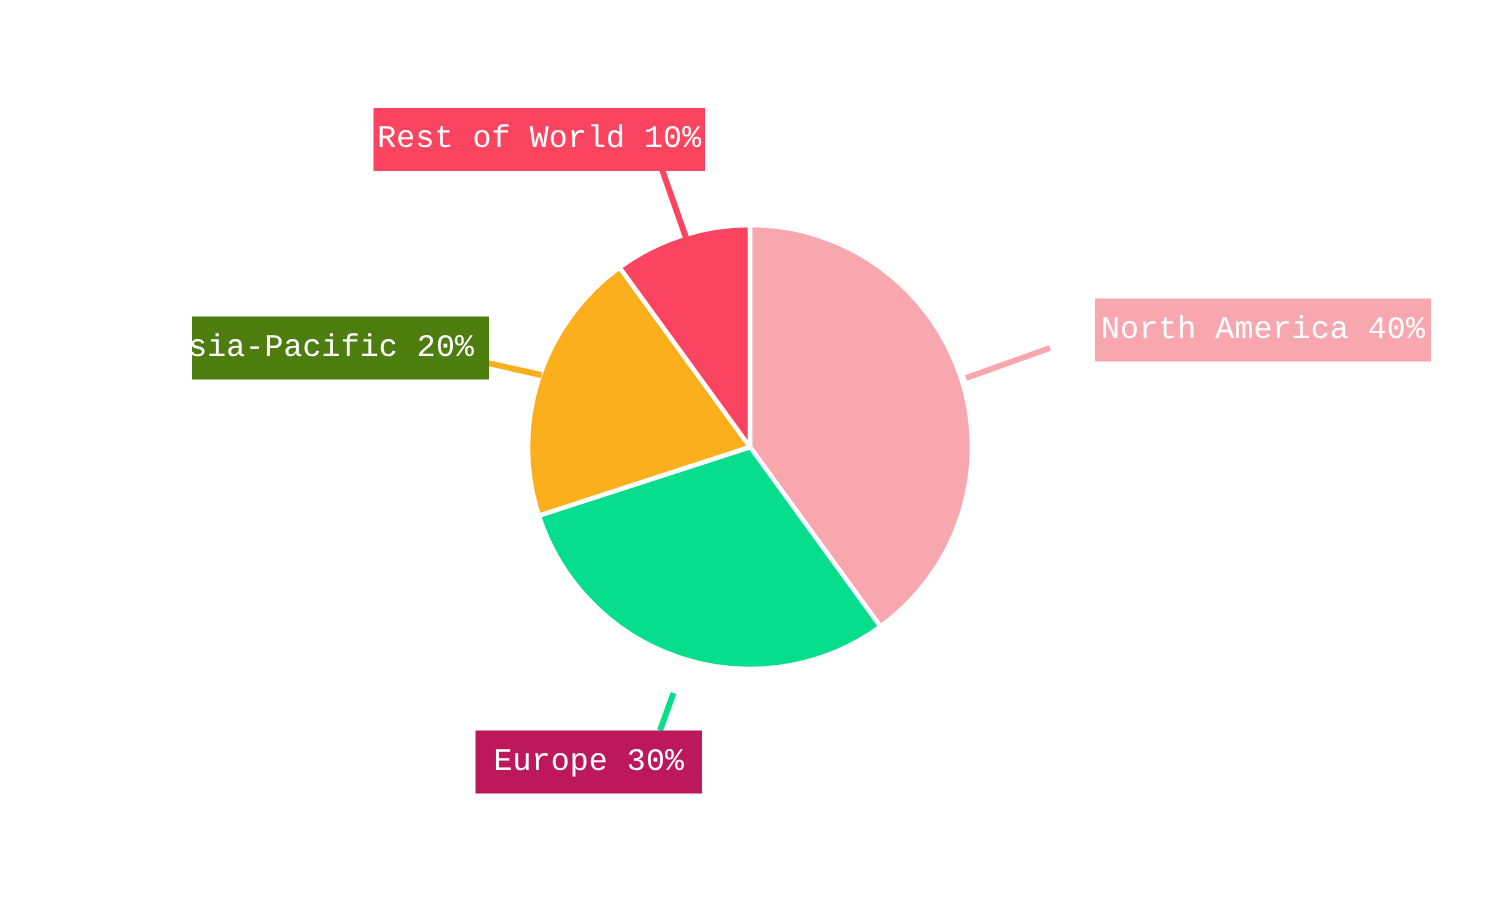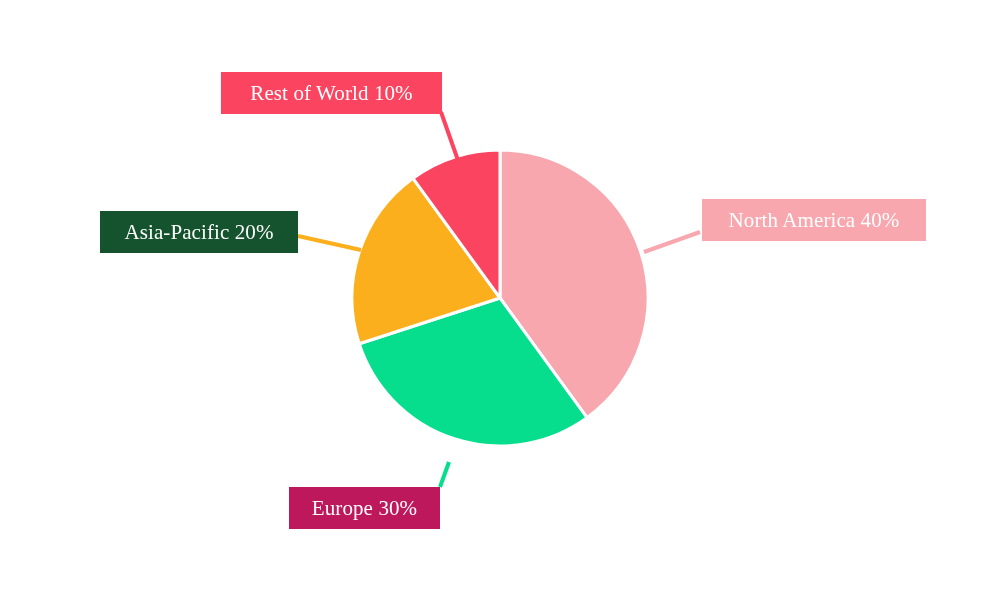--- a/index.html
+++ b/index.html
@@ -25,27 +25,28 @@
     top: 0;
     width: 1000px;
     height: 600px;
   }
   .pie-label {
     position: absolute;
     display: flex;
     align-items: center;
     justify-content: center;
     color: #ffffff;
-    font-family: Liberation Serif, serif;
+    font-family: Liberation Mono, monospace;
     font-size: 21px;
     line-height: 1;
     white-space: nowrap;
     padding: 0 10px;
     box-sizing: border-box;
     letter-spacing: 0.1px;
+    margin-left: 28px;
   }
 </style>
 </head>
 <body>
 
 <div id="chart-root">
 
   <svg id="pie-svg" viewBox="0 0 1000 600">
     <g>
       <path d="M 500 298 L 500.00 150.00 A 148 148 0 0 1 586.99 417.73 Z" fill="#F8A7AE" stroke="#FFFFFF" stroke-width="3" stroke-linejoin="round"></path>
@@ -60,20 +61,20 @@
       <line x1="441" y1="112" x2="460" y2="166" stroke="#FB4560" stroke-width="4"></line>
     </g>
   </svg>
 
   <div class="pie-label" style="left: 702px; top: 199px; width: 224px; height: 42px; background: rgb(248, 167, 174); color: rgb(255, 255, 255);">
     <span>North America 40%</span>
   </div>
   <div class="pie-label" style="left: 289px; top: 487px; width: 151px; height: 42px; background: #be185d; color: rgb(255, 255, 255);">
     <span>Europe 30%</span>
   </div>
-  <div class="pie-label" style="left: 100px; top: 211px; width: 198px; height: 42px; background: #14532d; color: rgb(255, 255, 255);">
+  <div class="pie-label" style="left: 100px; top: 211px; width: 198px; height: 42px; background: #4d7c0f; color: rgb(255, 255, 255); justify-content: flex-end;">
     <span>Asia-Pacific 20%</span>
   </div>
   <div class="pie-label" style="left: 221px; top: 72px; width: 221px; height: 42px; background: rgb(251, 69, 96); color: rgb(255, 255, 255);">
     <span>Rest of World 10%</span>
   </div>
 
 </div>
 
 </body></html>

